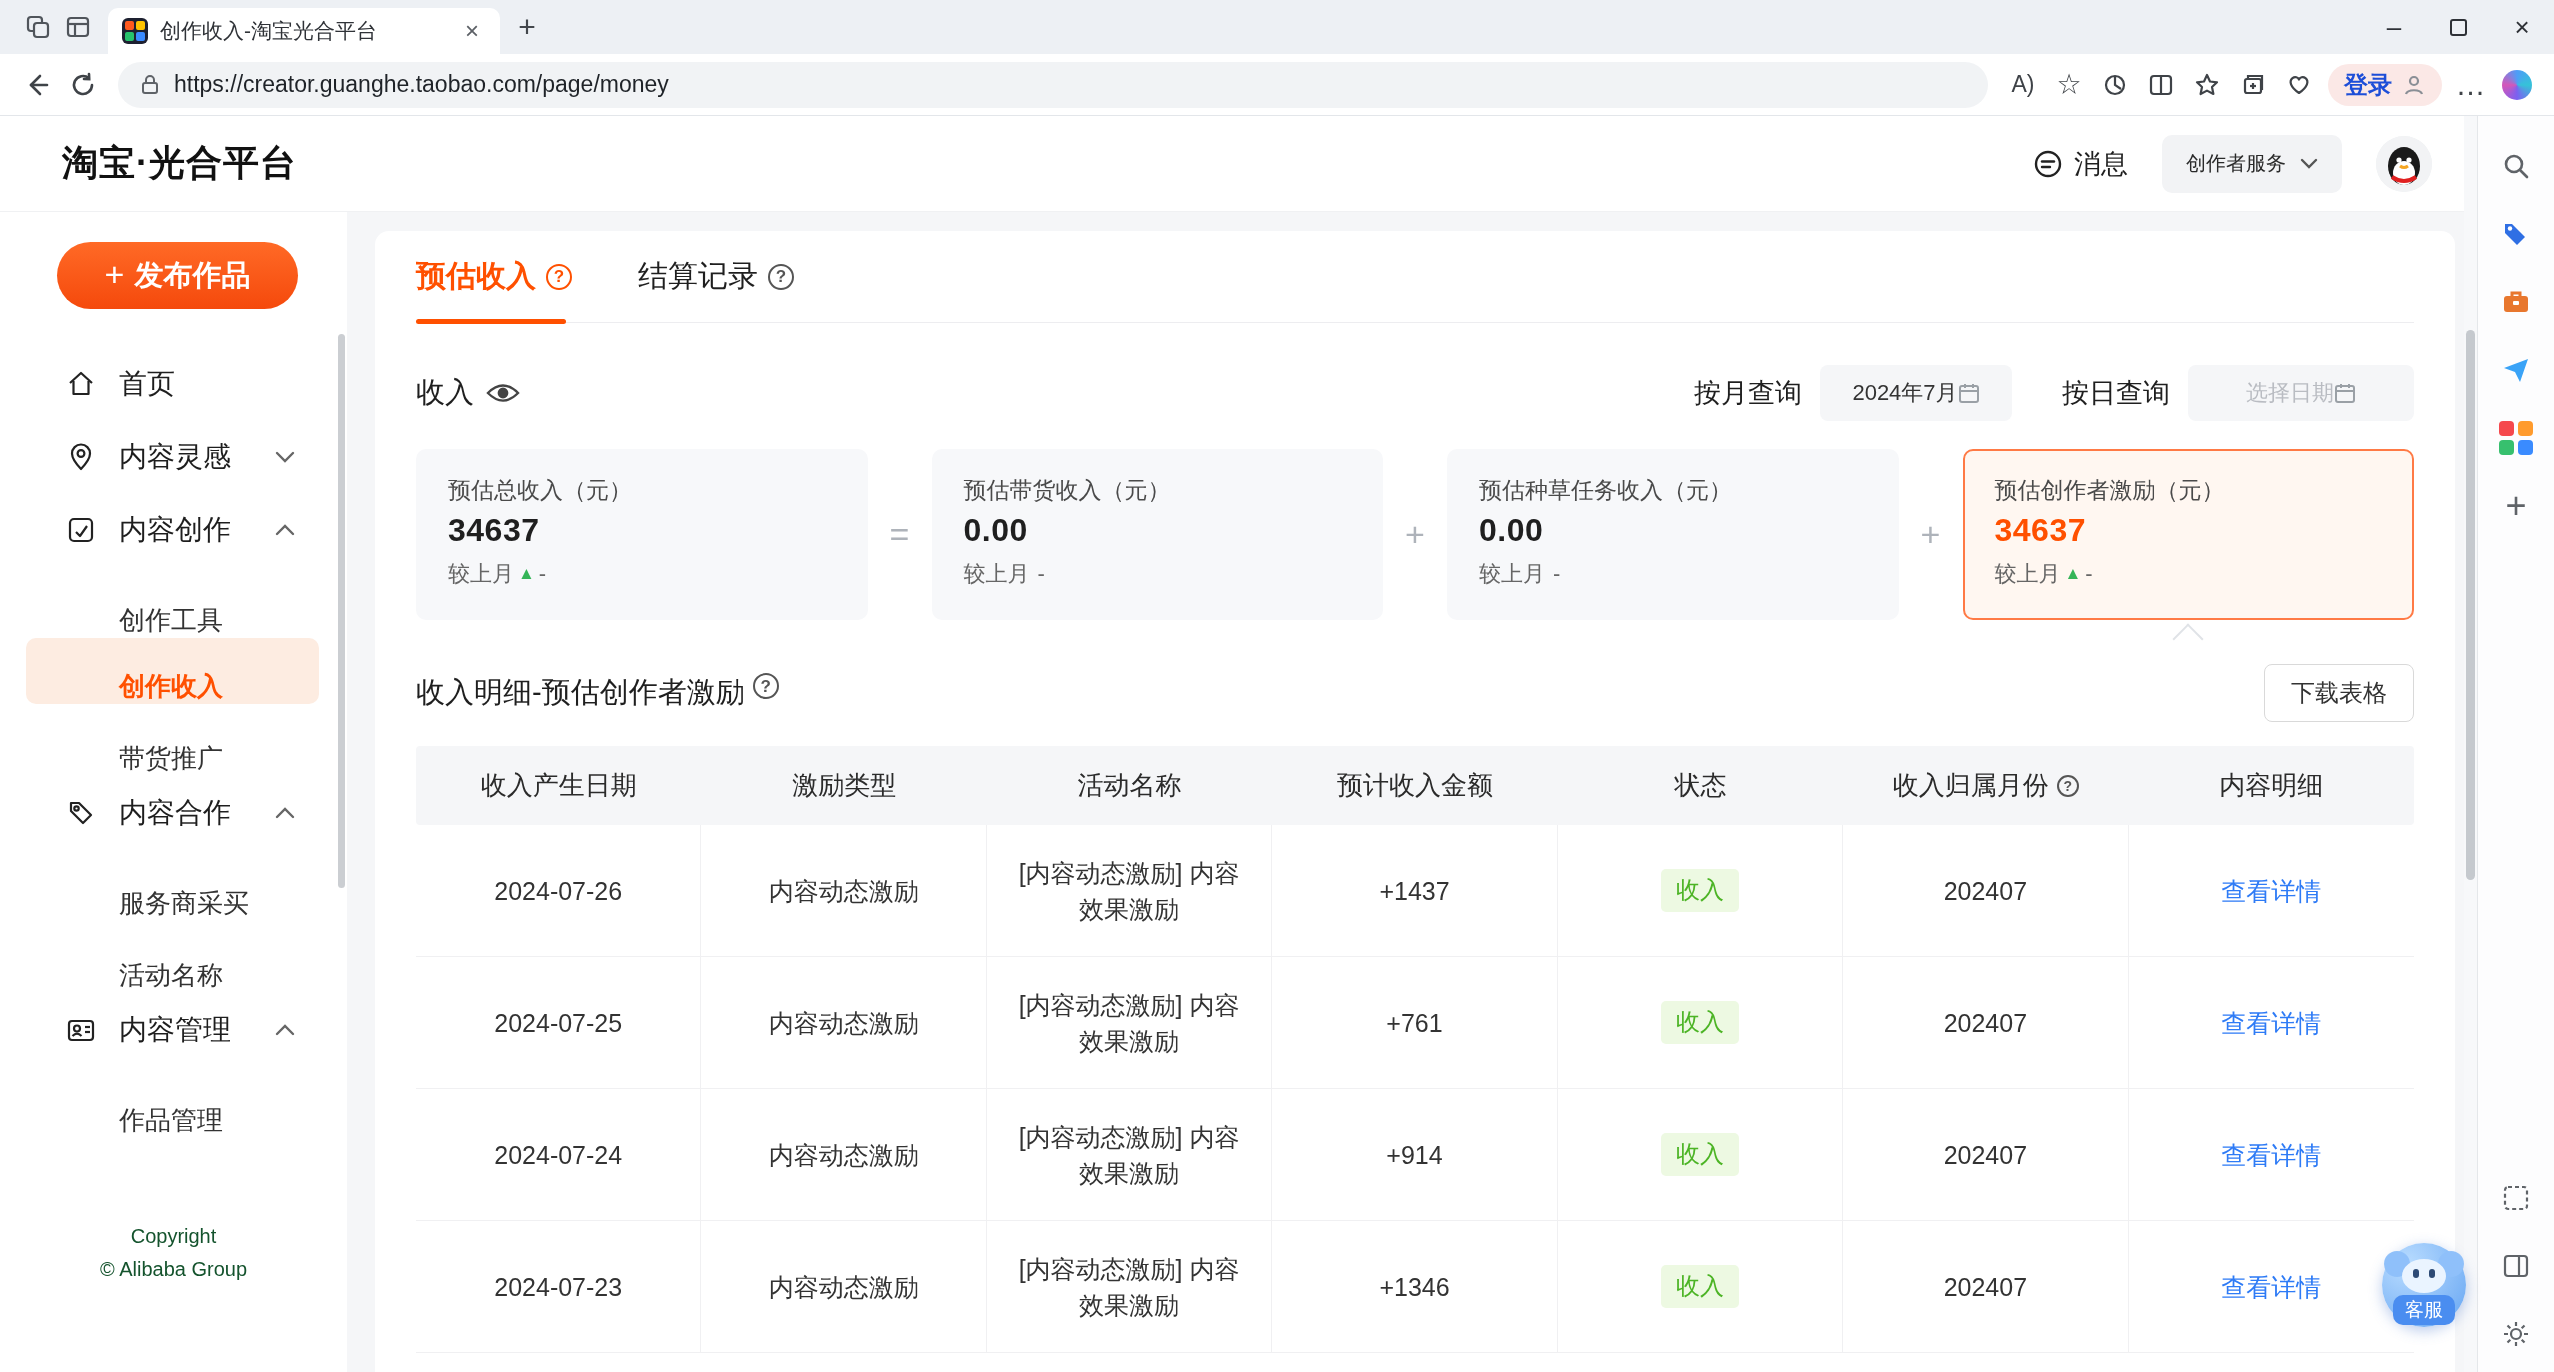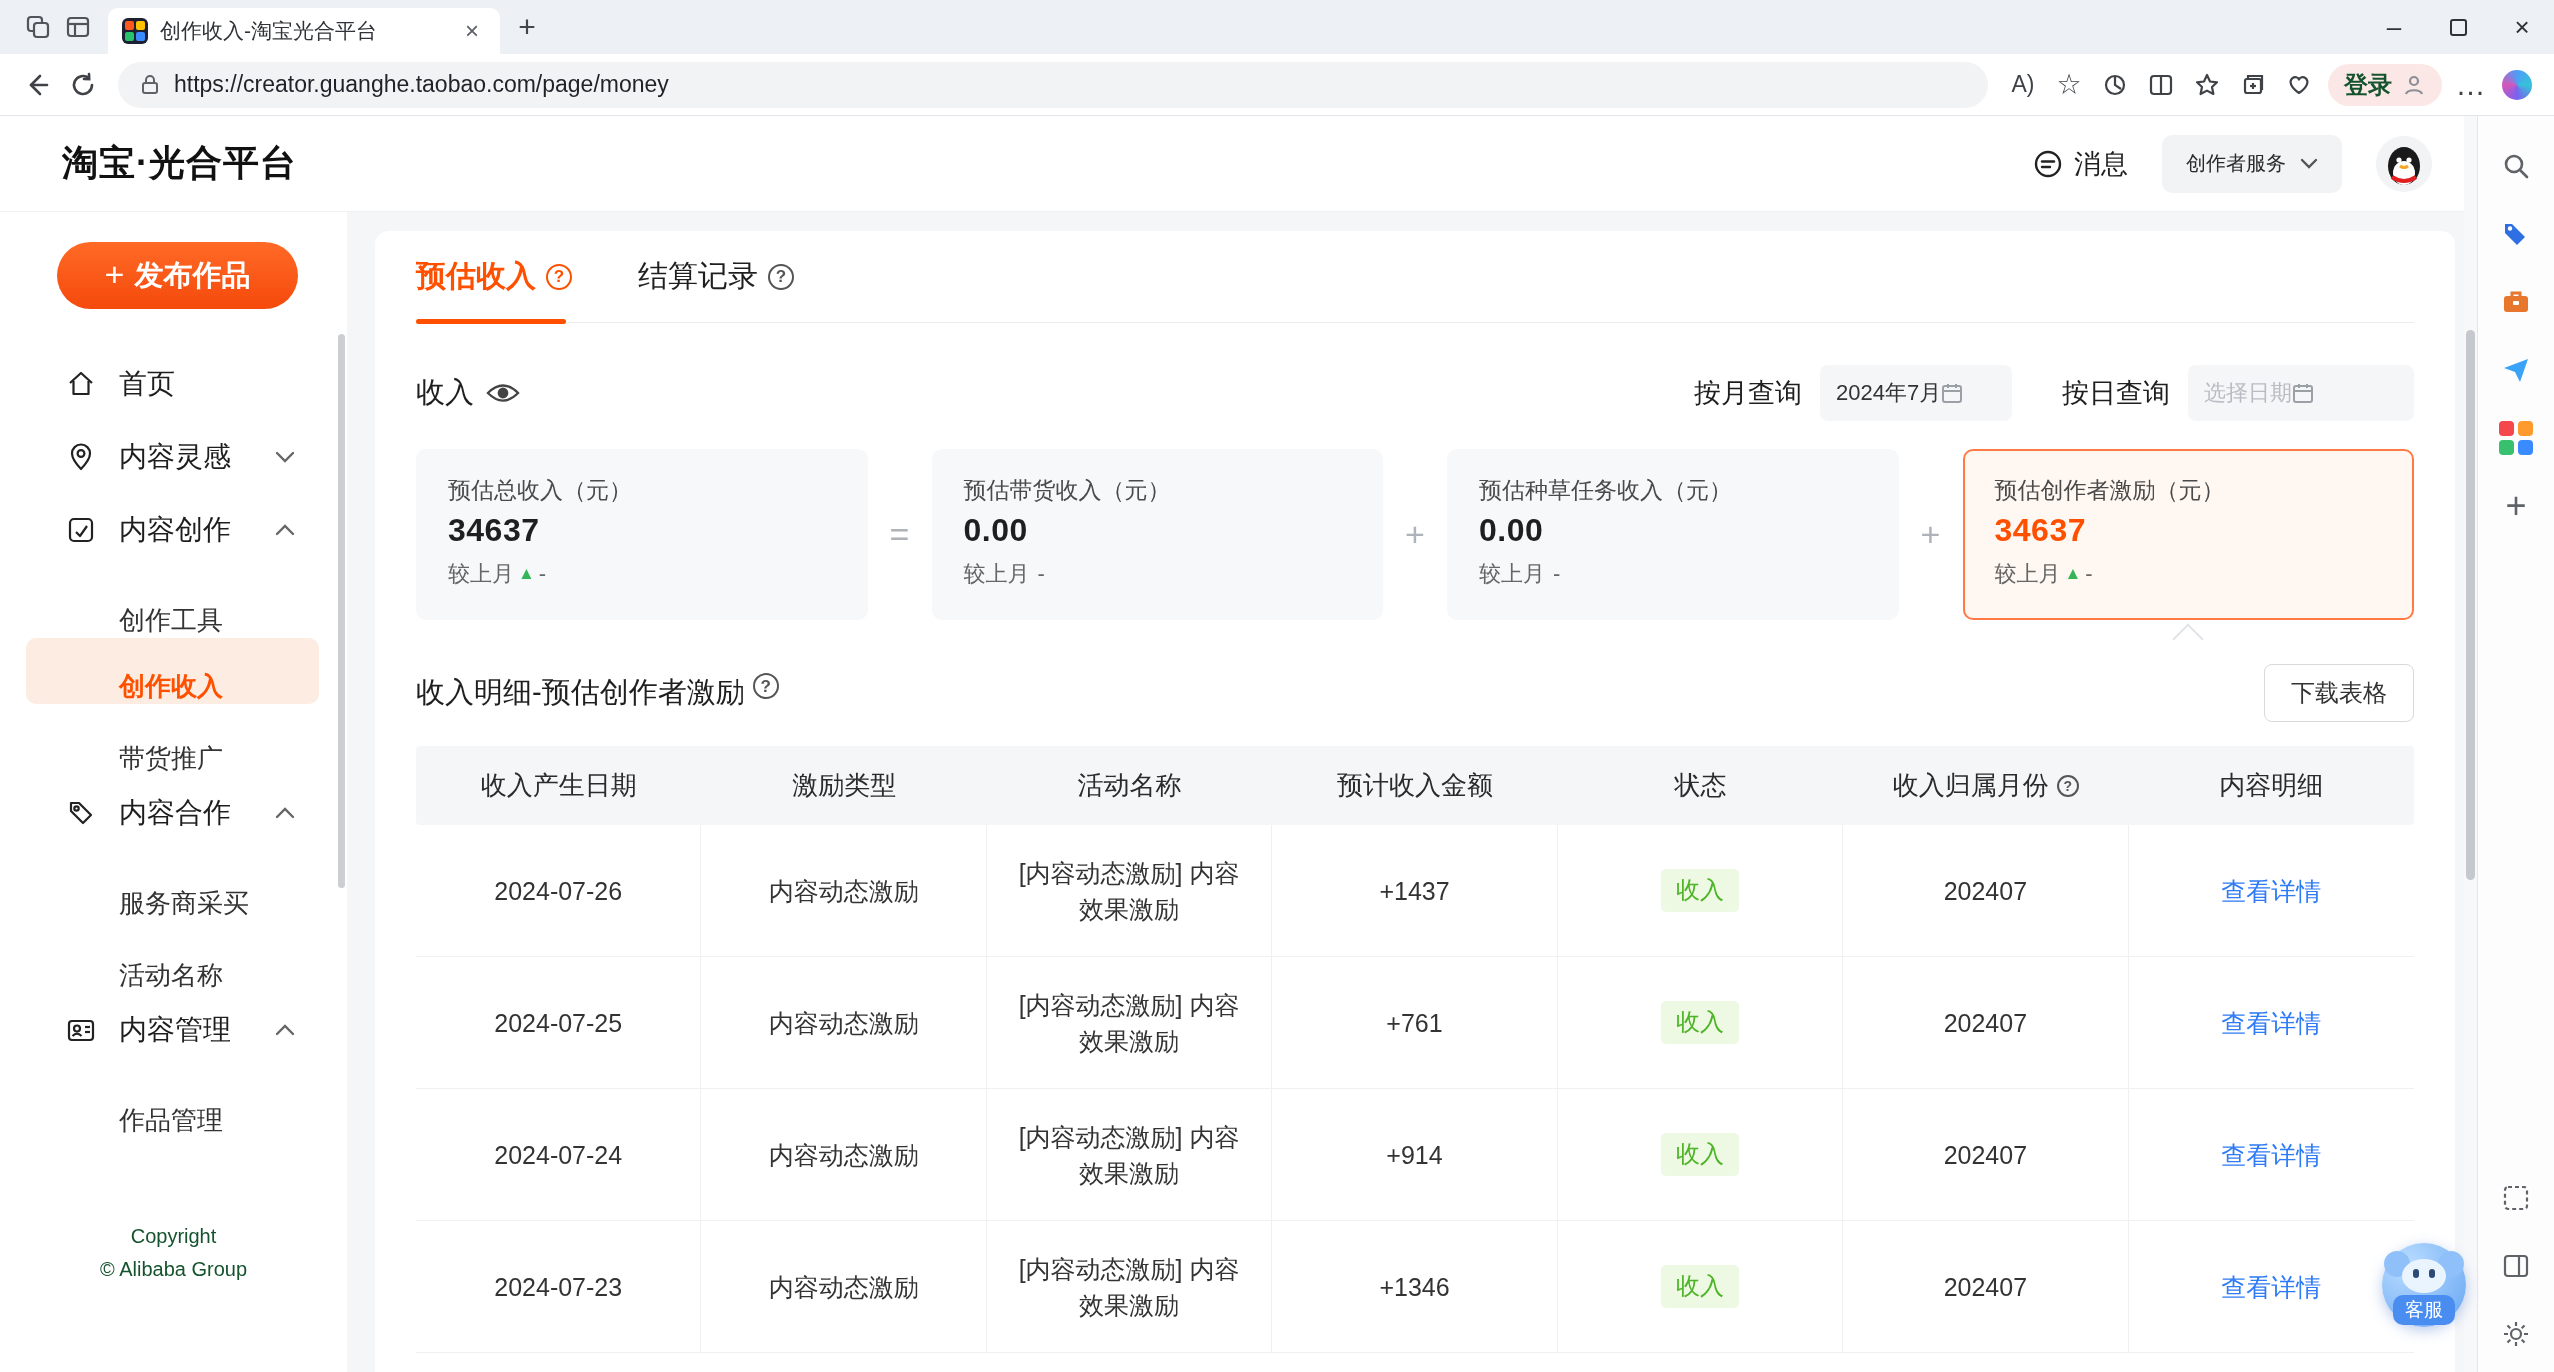--- a/index.html
+++ b/index.html
@@ -21,21 +21,21 @@
   .winbtn { width:64px; height:54px; display:flex; align-items:center; justify-content:center; font-size:26px; color:#2e3136; }
   .winbtn .sq { width:17px; height:17px; border:2px solid #2e3136; border-radius:3px; }
 
   
   .toolbar { height:62px; background:#fff; border-bottom:1px solid #e3e6ea; display:flex; align-items:center; padding:0 14px; flex:none; }
   .nav-btn { width:46px; height:46px; display:flex; align-items:center; justify-content:center; color:#3f4348; }
   .url-box { flex:1; height:46px; background:#f1f3f5; border-radius:23px; display:flex; align-items:center; padding:0 22px; gap:14px; margin:0 12px; min-width:0; }
   .url-text { font-size:23px; color:#1f2328; white-space:nowrap; overflow:hidden; }
   .tb-btn { width:46px; height:46px; display:flex; align-items:center; justify-content:center; color:#3f4348; font-size:24px; flex:none; }
   .login-pill { height:42px; background:#fbe8e6; border-radius:21px; display:flex; align-items:center; gap:10px; padding:0 16px; margin:0 6px; flex:none; }
-  .login-pill .txt { color:#14532d; font-size:24px; font-weight:600; }
+  .login-pill .txt { color:#1d4ed8; font-size:24px; font-weight:600; }
   .copilot { width:30px; height:30px; border-radius:50%; background:conic-gradient(#4e9df7,#35c3d8,#7b61f0,#d457b9,#4e9df7); flex:none; }
 
   
   .workspace { flex:1; display:flex; min-height:0; }
   .page { flex:1; display:flex; flex-direction:column; min-width:0; }
   .page-scroll { width:13px; background:#f7f8fa; position:relative; flex:none; }
   .page-scroll .thumb { position:absolute; top:214px; left:2px; width:9px; height:550px; background:#c5c9ce; border-radius:5px; }
   .edge-sidebar { width:77px; background:#fdfdfe; border-left:1px solid #e4e7ea; display:flex; flex-direction:column; align-items:center; padding:30px 0 18px; gap:28px; flex:none; }
   .es-btn { width:40px; height:40px; display:flex; align-items:center; justify-content:center; font-size:32px; color:#4c5157; }
   .es-spacer { flex:1; }
@@ -76,21 +76,21 @@
   .underline { position:absolute; left:0; bottom:-2px; width:150px; height:5px; border-radius:3px; background:#ff5000; }
   .help { width:26px; height:26px; border:2px solid currentColor; border-radius:50%; font-size:17px; font-weight:600;
           display:inline-flex; align-items:center; justify-content:center; line-height:1; }
   .help.gray { color:#555; }
 
   
   .income-row { margin-top:42px; height:56px; display:flex; align-items:center; }
   .income-title { font-size:29px; color:#1f1f1f; font-weight:500; display:flex; align-items:center; gap:12px; }
   .filters { margin-left:auto; display:flex; align-items:center; }
   .f-label { font-size:27px; color:#1f1f1f; margin-right:18px; }
-  .f-input { height:56px; background:#f5f6f8; border-radius:8px; display:flex; align-items:center; justify-content:flex-start; padding:0 16px; font-size:22px; color:#333; }
+  .f-input { height:56px; background:#f5f6f8; border-radius:8px; display:flex; align-items:center; justify-content:center; padding:0 16px; font-size:22px; color:#333; }
   .f-input.month { width:192px; margin-right:50px; }
   .f-input.day { width:226px; color:#b9bcc2; }
 
   
   .stats-row { margin-top:28px; display:flex; align-items:stretch; }
   .scard { flex:1; height:171px; background:#f7f8fa; border:2px solid transparent; border-radius:10px; padding:24px 30px; }
   .scard .t { font-size:23px; color:#4a4a4a; }
   .scard .v { font-size:32px; font-weight:700; color:#1f1f1f; margin-top:6px; letter-spacing:.5px; }
   .scard .c { margin-top:10px; font-size:22px; color:#666; display:flex; align-items:center; gap:4px; }
   .scard .arrow { color:#35b558; font-size:17px; }

